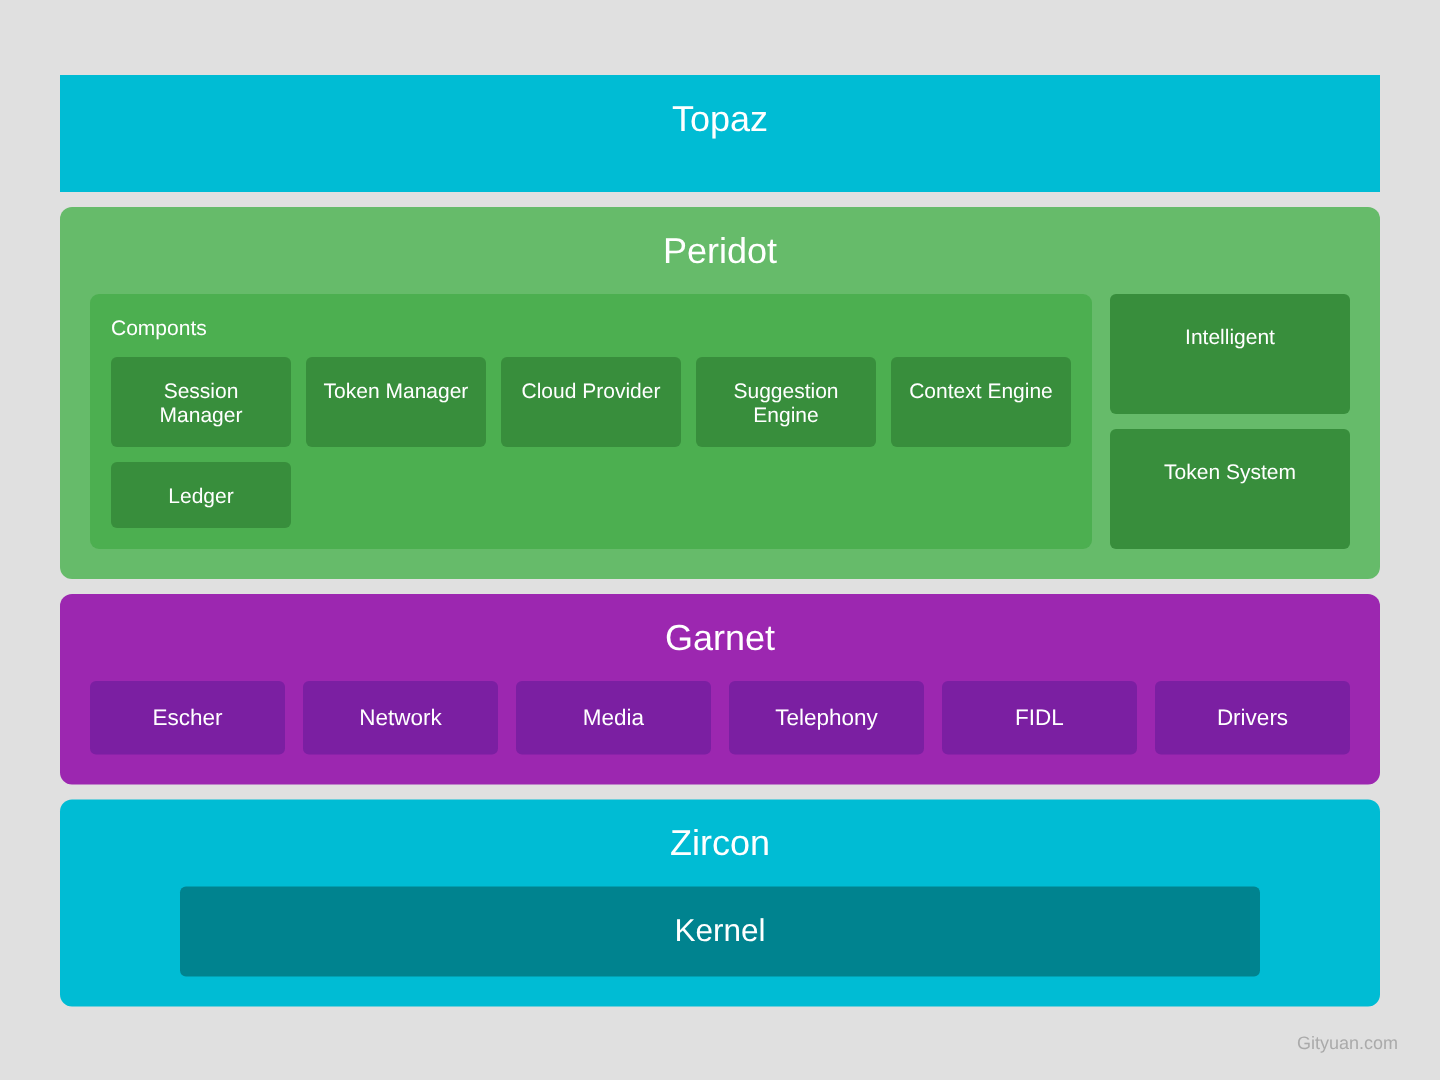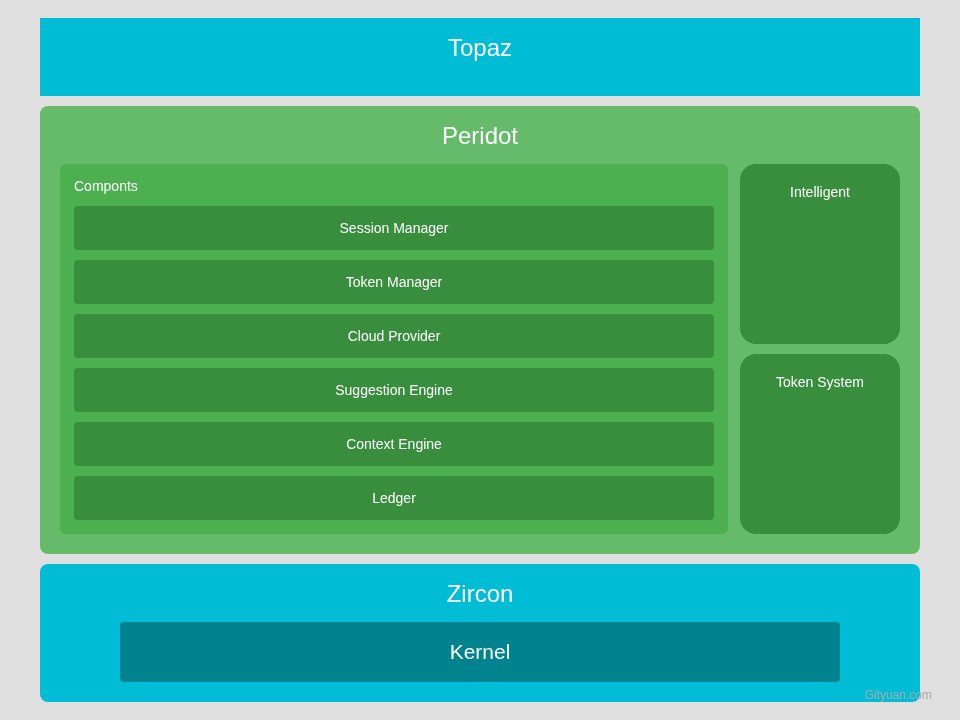--- a/index.html
+++ b/index.html
@@ -61,42 +61,42 @@
       border-radius: 6px;
       padding: 14px;
     }
     .componts-label {
       color: white;
       font-size: 14px;
       margin-bottom: 12px;
     }
     .peridot-grid {
       display: grid;
-      grid-template-columns: 1fr;
+      grid-template-columns: 1fr 1fr 1fr 1fr 1fr;
       gap: 10px;
     }
     .peridot-item {
       background: #388E3C;
       color: white;
       padding: 14px 10px;
       border-radius: 4px;
       font-size: 14px;
       text-align: center;
     }
     .peridot-right {
       width: 160px;
       display: flex;
       flex-direction: column;
       gap: 10px;
     }
     .peridot-right-item {
       background: #388E3C;
       color: white;
       padding: 20px 10px;
-      border-radius: 16px;
+      border-radius: 4px;
       font-size: 14px;
       text-align: center;
       flex: 1;
     }
     
     .garnet-layer {
       background: #9C27B0;
       border-radius: 8px;
       padding: 16px 20px 20px;
     }
@@ -160,20 +160,31 @@
           <div class="peridot-item">Ledger</div>
         </div>
       </div>
       <div class="peridot-right">
         <div class="peridot-right-item">Intelligent</div>
         <div class="peridot-right-item">Token System</div>
       </div>
     </div>
   </div>
 
+  <div class="garnet-layer">
+    <div class="layer-title">Garnet</div>
+    <div class="garnet-items">
+      <div class="garnet-item">Escher</div>
+      <div class="garnet-item">Network</div>
+      <div class="garnet-item">Media</div>
+      <div class="garnet-item">Telephony</div>
+      <div class="garnet-item">FIDL</div>
+      <div class="garnet-item">Drivers</div>
+    </div>
+  </div>
 
   <div class="zircon-layer">
     <div class="layer-title">Zircon</div>
     <div class="kernel-box">Kernel</div>
   </div>
 
 </div>
 
 <div class="watermark">Gityuan.com</div>
 

